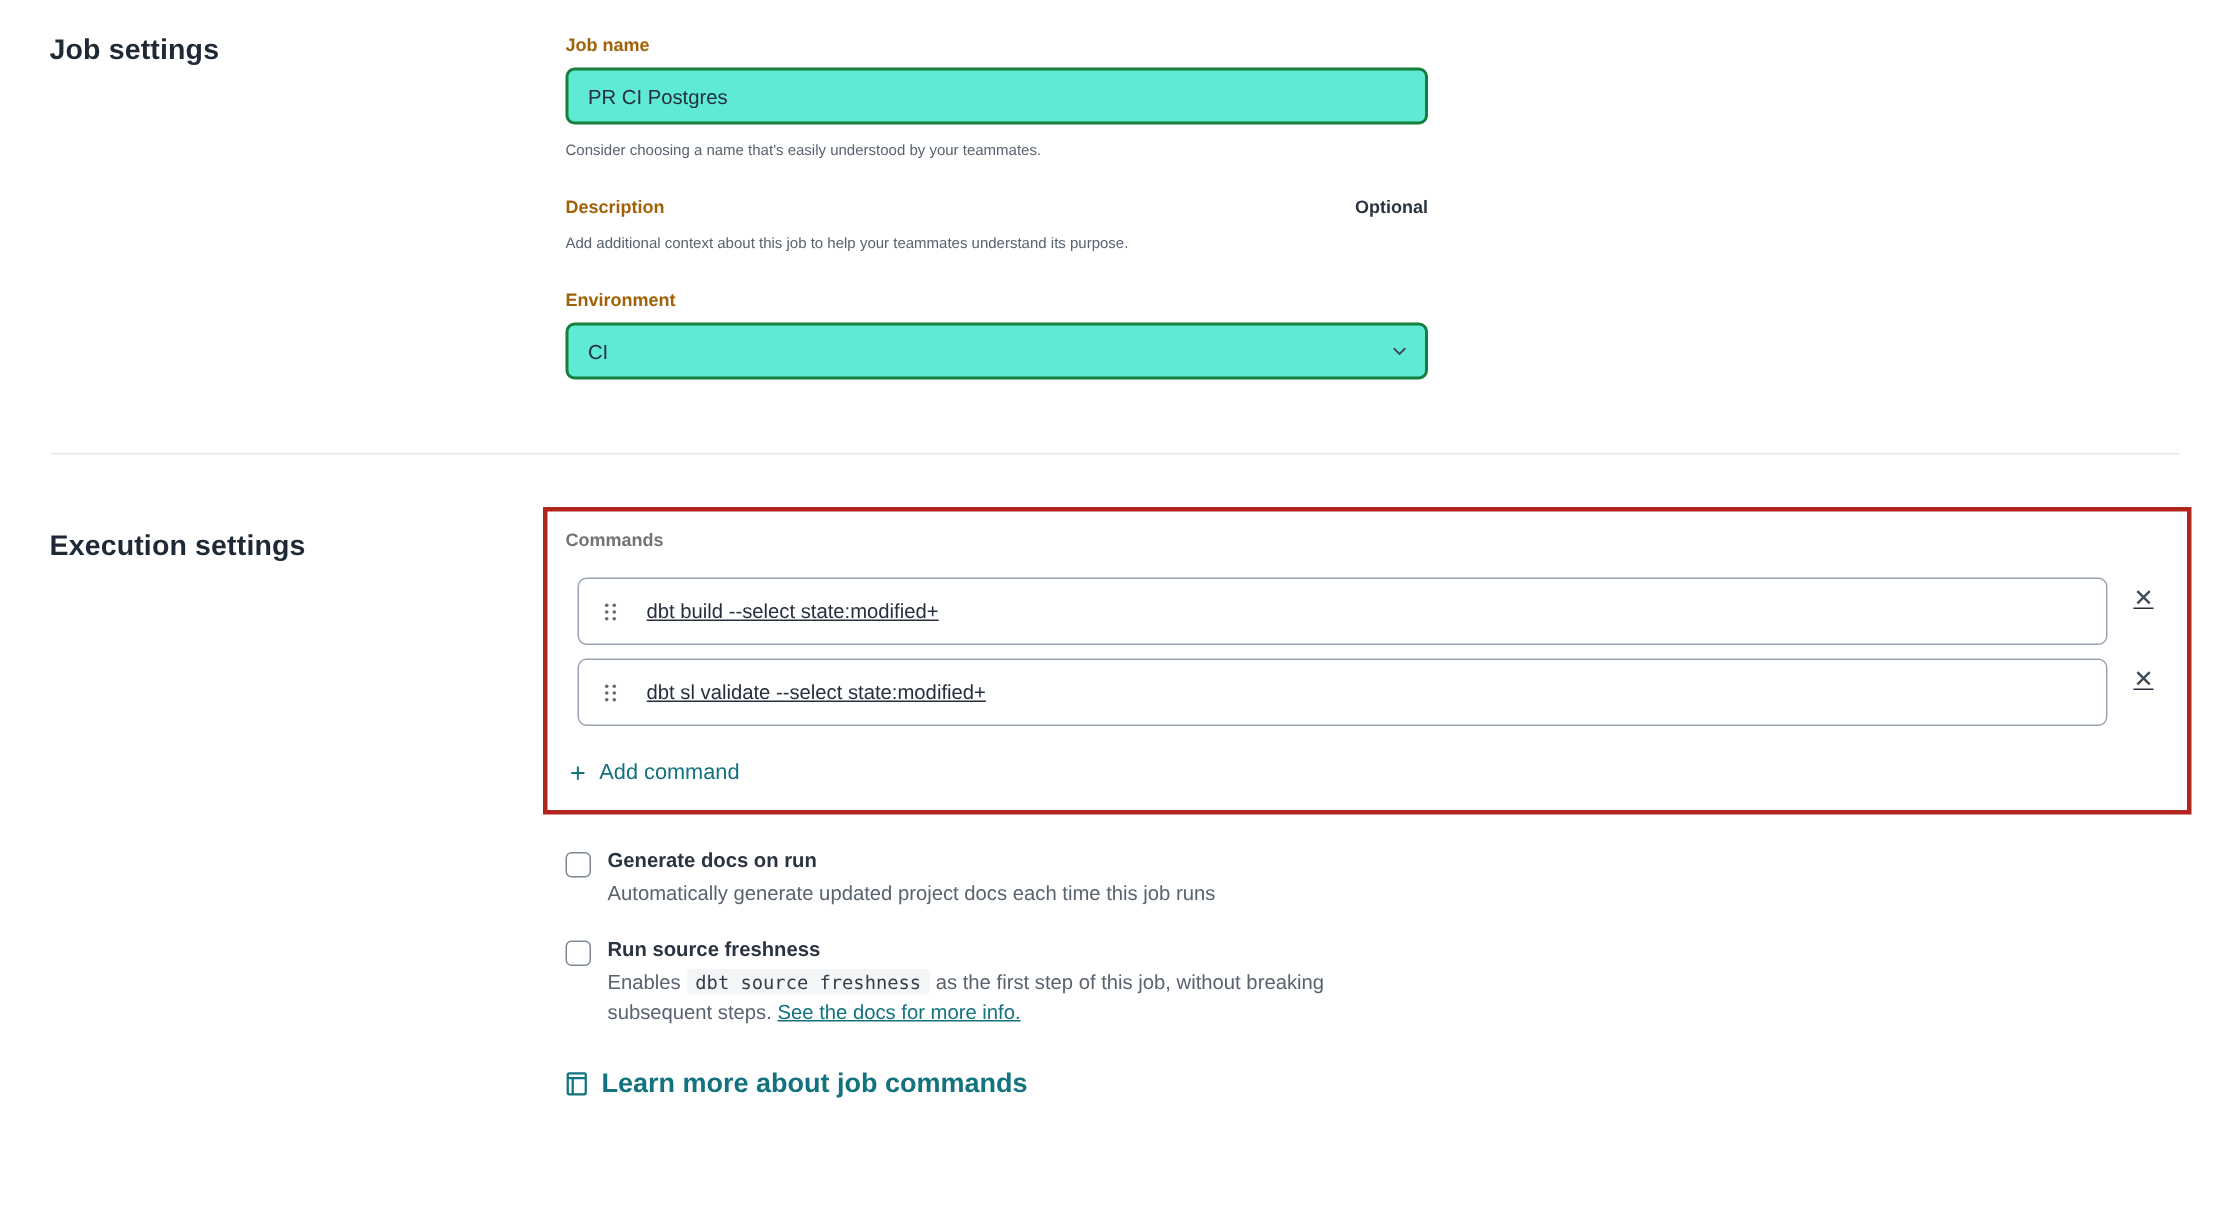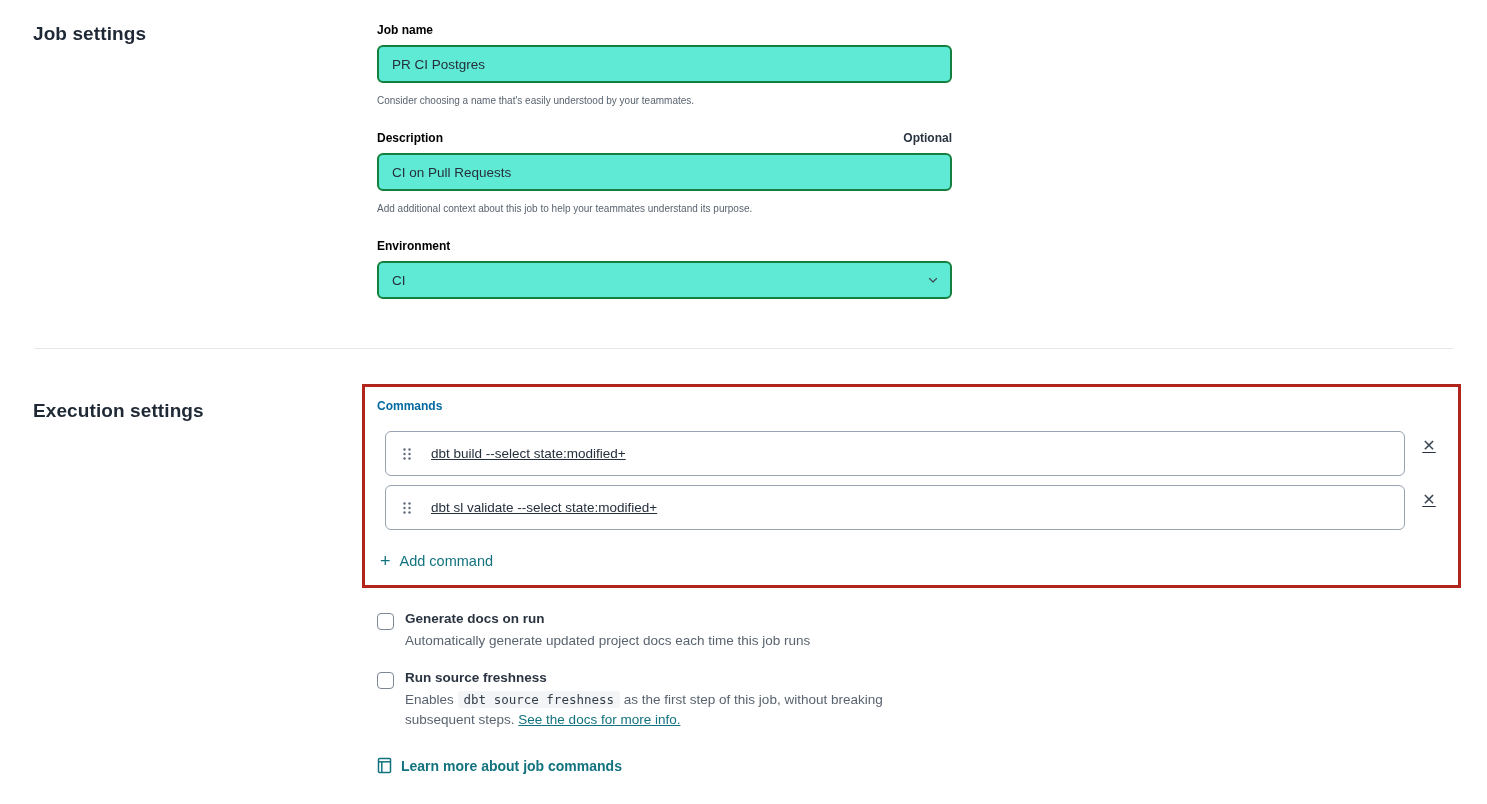--- a/index.html
+++ b/index.html
@@ -20,21 +20,21 @@
   .section-heading {
     font-size: 19px; font-weight: 700; color: #1f2935; letter-spacing: 0.1px;
   }
 
   
   .field { width: 575px; }
   .field-label-row {
     display: flex; justify-content: space-between; align-items: baseline;
     margin-bottom: 8px;
   }
-  .field-label { font-size: 12px; font-weight: 700; color: #000000; }
+  .field-label { font-size: 12px; font-weight: 700; color: #a16207; }
   .field-optional { font-size: 12px; font-weight: 700; color: #2a3441; }
   .text-input {
     width: 100%; height: 38px;
     border: 2px solid #15803d; border-radius: 6px;
     padding: 0 13px; font-size: 13.5px; color: #262f3d;
     font-family: "Liberation Sans", sans-serif;
     background: #5eead4; outline: none; display: block;
   }
   .field-helper {
     margin-top: 9px; font-size: 10px; color: #59636f; line-height: 18px;
@@ -51,21 +51,21 @@
     margin: 0 34px; height: 0;
   }
 
   
   .annotation-box {
     margin-left: -15px; margin-right: 26px;
     border: 3px solid #b2251c;
     padding: 12px 15px 14px 12px;
   }
   .commands-label {
-    font-size: 12px; font-weight: 700; color: #0369a1; margin-bottom: 18px;
+    font-size: 12px; font-weight: 700; color: #737373; margin-bottom: 18px;
   }
   .command-row { display: flex; align-items: flex-start; margin-left: 8px; margin-bottom: 9px; text-decoration: underline; }
   .command-box {
     flex: 1; height: 45px;
     border: 1px solid #98a2b0; border-radius: 6px;
     display: flex; align-items: center; padding: 0 12px 0 14px; background: #fff;
   }
   .drag-handle { display: inline-flex; cursor: grab; padding: 2px; }
   .command-input {
     border: none; outline: none; flex: 1; margin-left: 15px;
@@ -100,21 +100,21 @@
   .code-chip {
     font-family: "DejaVu Sans Mono", "Liberation Mono", monospace;
     font-size: 12.5px; color: #333e4b;
     background: #f4f5f6; border-radius: 3px; padding: 1px 6px;
   }
   .teal-link { color: #12737f; text-decoration: underline; cursor: pointer; }
 
   .learn-more {
     display: inline-flex; align-items: center; gap: 9px;
     margin-top: 27px; cursor: pointer;
-    color: #12737f; font-size: 14px; font-weight: 700;
+    color: #12737f; font-size: 18px; font-weight: 700;
     background: none; border: none; font-family: "Liberation Sans", sans-serif; padding: 0;
   }
 </style>
 </head>
 <body>
 
 <div class="page">
 
   <div class="section" style="padding-top:23px;">
     <div class="section-left">
@@ -128,21 +128,20 @@
         </div>
         <input class="text-input" type="text" value="PR CI Postgres" style="">
         <div class="field-helper gap-after">Consider choosing a name that's easily understood by your teammates.</div>
       </div>
 
       <div class="field">
         <div class="field-label-row">
           <span class="field-label">Description</span>
           <span class="field-optional">Optional</span>
         </div>
-        <input class="text-input" type="text" value="CI on Pull Requests" style="">
         <div class="field-helper gap-after">Add additional context about this job to help your teammates understand its purpose.</div>
       </div>
 
       <div class="field">
         <div class="field-label-row">
           <span class="field-label">Environment</span>
         </div>
         <div class="select-wrap">
           <input class="text-input" type="text" readonly="" value="CI" style="">
           <span class="select-chevron">

